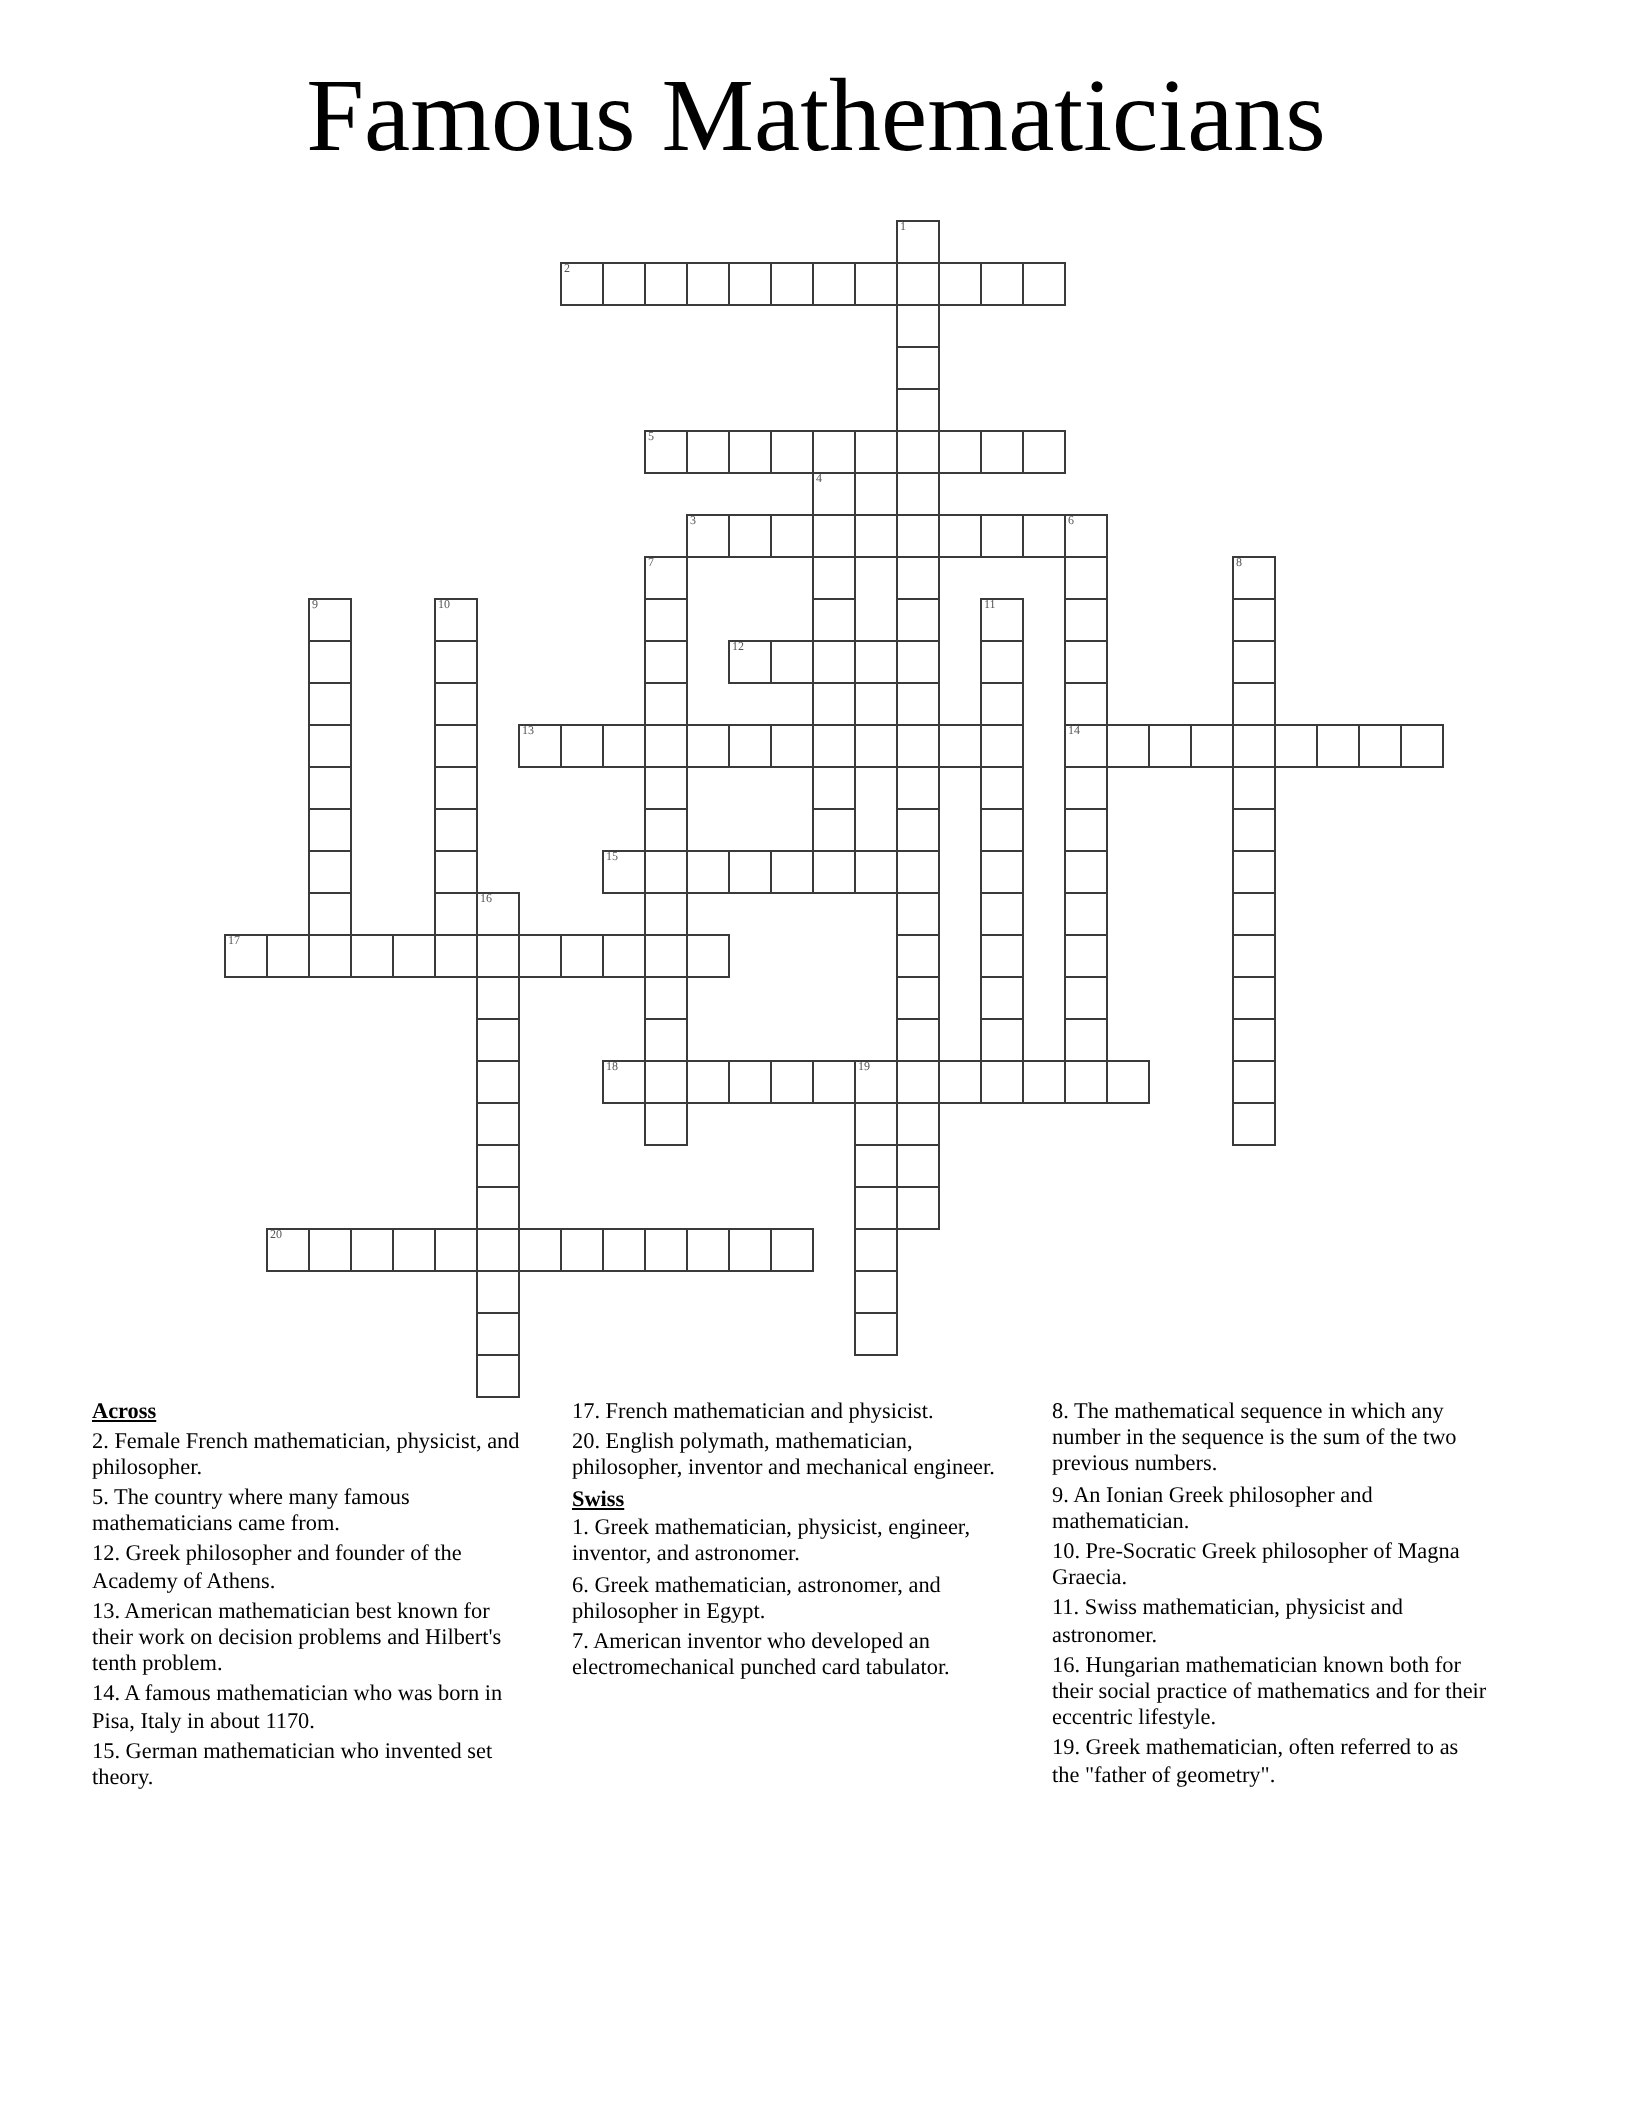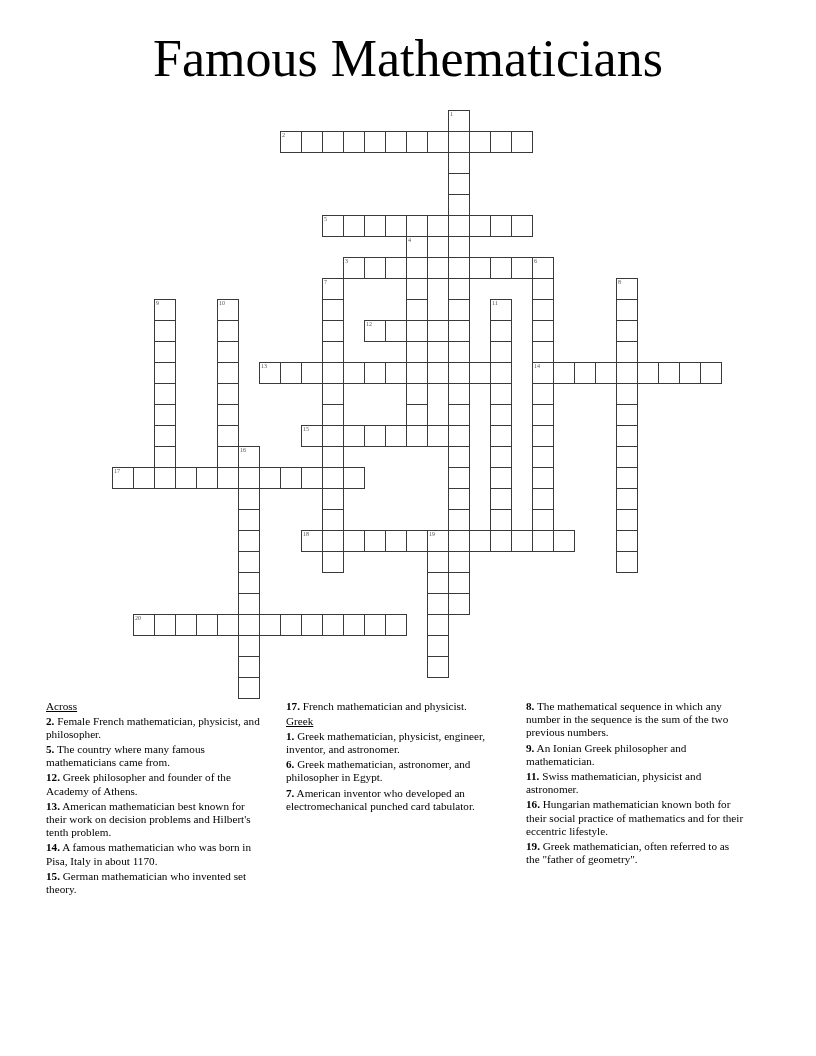--- a/index.html
+++ b/index.html
@@ -59,31 +59,31 @@
     width:218px;
     font-family:"Liberation Serif", serif;
     font-size:11.2px;
     line-height:13.2px;
   }
   .col1{left:0px;}
   .col2{left:240px;}
   .col3{left:480px;}
 
   .sec-head{
-    font-weight:normal;
+    font-weight:bold;
     text-decoration:underline;
     font-size:11.2px;
     line-height:13.6px;
     margin:0 0 1px 0;
   }
   .clue{
     margin:0 0 2px 0;
     text-align:left;
   }
-  .clue b{font-weight:bold;}
+  .clue b{font-weight:normal;}
 </style>
 </head>
 <body>
 
 <div id="page">
 
   <div class="title">Famous Mathematicians</div>
 
   <div id="grid">
       <div class="cell" style="left: 448px; top: 110px;">
@@ -336,27 +336,29 @@
         <div class="sec-head">Across</div>
         <p class="clue"><b>2.</b> Female French mathematician, physicist, and philosopher.</p>
         <p class="clue"><b>5.</b> The country where many famous mathematicians came from.</p>
         <p class="clue"><b>12.</b> Greek philosopher and founder of the Academy of Athens.</p>
         <p class="clue"><b>13.</b> American mathematician best known for their work on decision problems and Hilbert's tenth problem.</p>
         <p class="clue"><b>14.</b> A famous mathematician who was born in Pisa, Italy in about 1170.</p>
         <p class="clue"><b>15.</b> German mathematician who invented set theory.</p>
       </div>
     <div class="clue-col col2">
         <p class="clue"><b>17.</b> French mathematician and physicist.</p>
-        <div class="sec-head">Greek</div>
+        <p class="clue"><b>20.</b> English polymath, mathematician, philosopher, inventor and mechanical engineer.</p>
+        <div class="sec-head">Swiss</div>
         <p class="clue"><b>1.</b> Greek mathematician, physicist, engineer, inventor, and astronomer.</p>
         <p class="clue"><b>6.</b> Greek mathematician, astronomer, and philosopher in Egypt.</p>
         <p class="clue"><b>7.</b> American inventor who developed an electromechanical punched card tabulator.</p>
       </div>
     <div class="clue-col col3">
         <p class="clue"><b>8.</b> The mathematical sequence in which any number in the sequence is the sum of the two previous numbers.</p>
         <p class="clue"><b>9.</b> An Ionian Greek philosopher and mathematician.</p>
+        <p class="clue"><b>10.</b> Pre-Socratic Greek philosopher of Magna Graecia.</p>
         <p class="clue"><b>11.</b> Swiss mathematician, physicist and astronomer.</p>
         <p class="clue"><b>16.</b> Hungarian mathematician known both for their social practice of mathematics and for their eccentric lifestyle.</p>
         <p class="clue"><b>19.</b> Greek mathematician, often referred to as the "father of geometry".</p>
       </div>
   </div>
 
 </div>
 
 </body></html>

